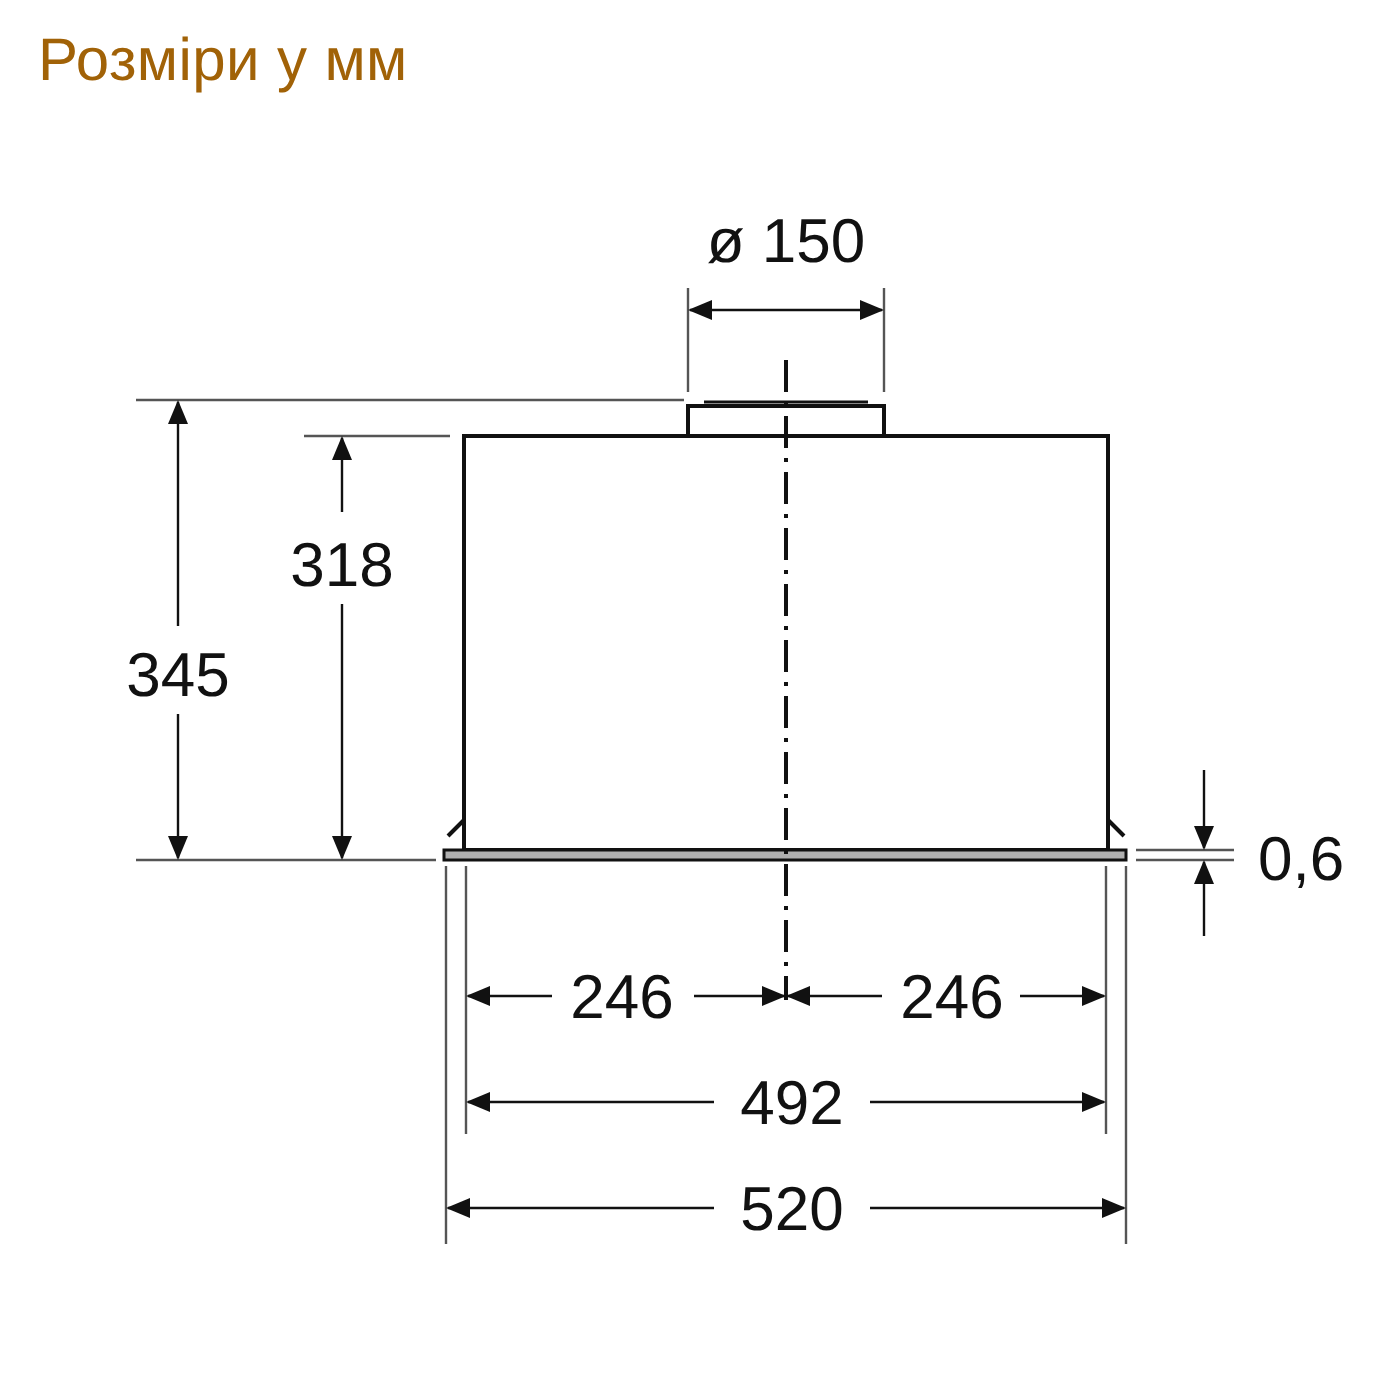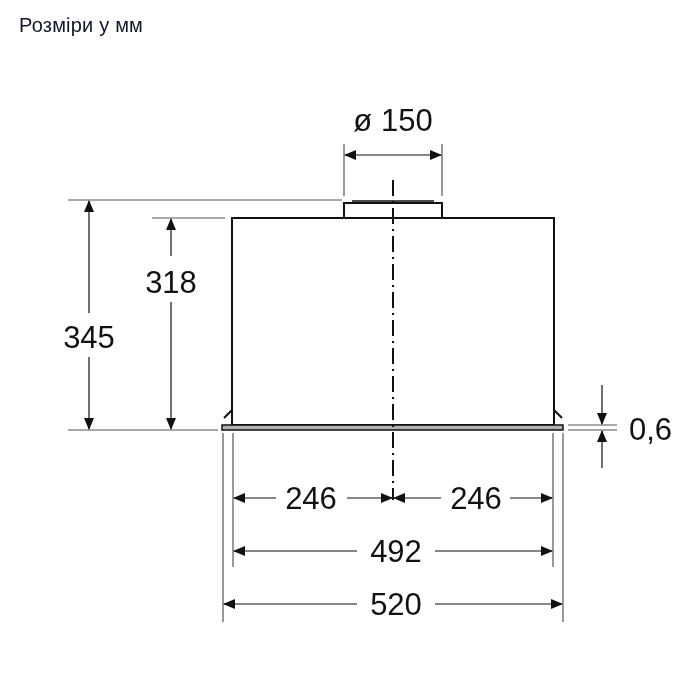--- a/index.html
+++ b/index.html
@@ -1,17 +1,17 @@
 <!DOCTYPE html>
 <html><head>
 <meta charset="utf-8">
 <style>
   html, body { margin:0; padding:0; background:#ffffff; }
   body { width:700px; height:700px; position:relative; overflow:hidden; font-family:"Liberation Sans", sans-serif; }
-  .title { position:absolute; left:19px; top:14px; font-size:20px; color:#0f172a; letter-spacing:0.2px; }
+  .title { position:absolute; left:19px; top:14px; font-size:30px; color:#a16207; letter-spacing:0.2px; }
   svg { position:absolute; left:0; top:0; }
   .lbl { font-family:"Liberation Sans", sans-serif; font-size:31px; fill:#111; }
 </style>
 </head>
 <body>
 
 <div class="title">Розміри у мм</div>
 
 <svg width="700" height="700" viewBox="0 0 700 700">
   <defs>

